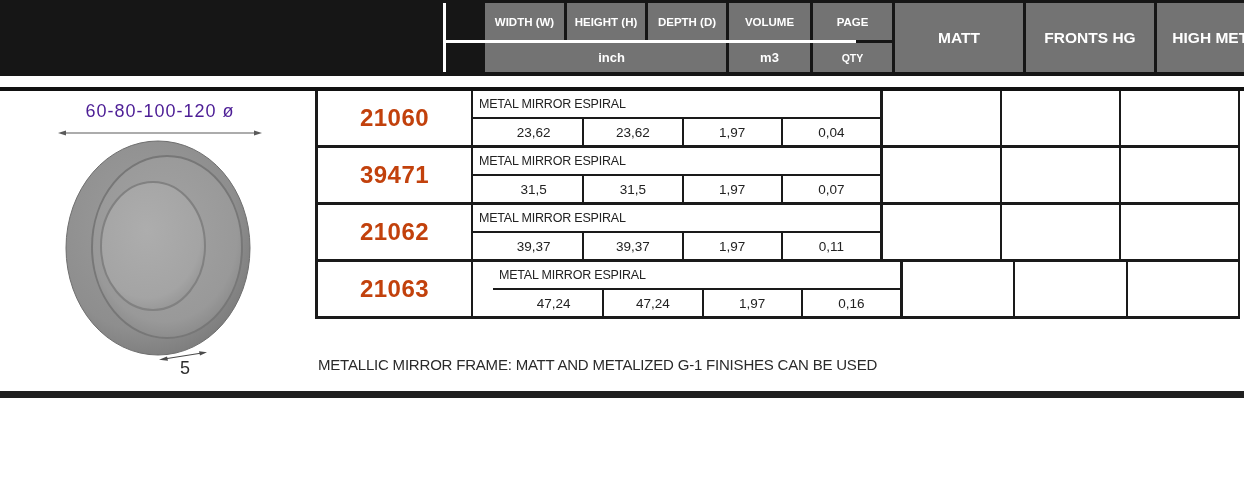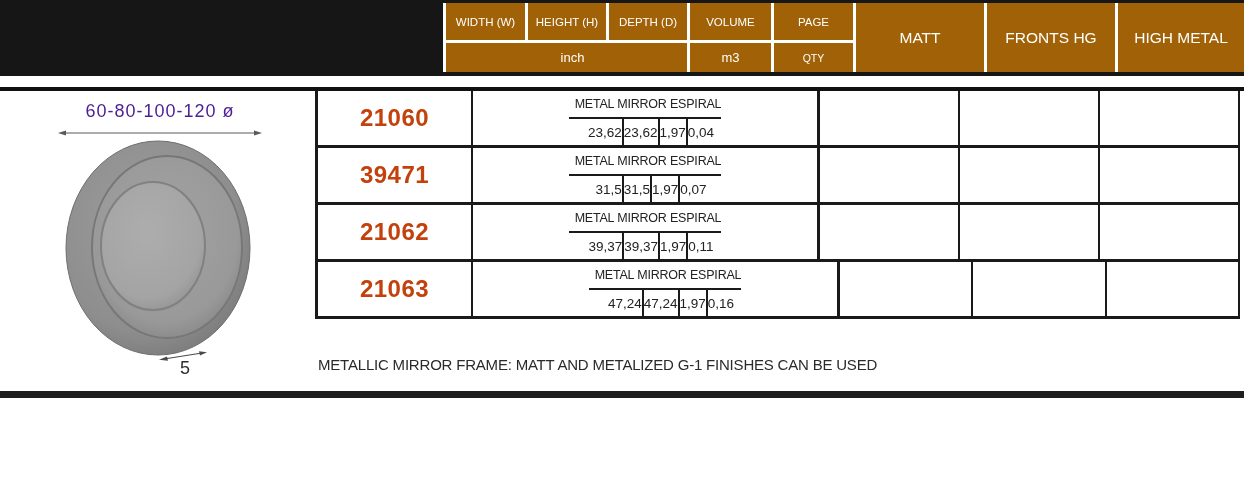--- a/index.html
+++ b/index.html
@@ -11,21 +11,21 @@
 
   
   .hdr {
     position:absolute; left:0; top:0; width:1244px; height:76px;
     background:#161616;
   }
   .hdr .vsep { position:absolute; top:3px; height:69px; width:3px; background:#ffffff; }
   .hdr .hsep { position:absolute; left:443px; top:40px; width:413px; height:3px; background:#ffffff; }
   .hdr .cell {
     position:absolute; display:flex; align-items:center; justify-content:center;
-    color:#ffffff; font-weight:normal; text-align:center; background:#a16207;
+    color:#ffffff; font-weight:bold; text-align:center; background:#737373;margin-left:39px;
   }
   .c-width  { left:446px; top:3px;  width:79px;  height:37px; font-size:11.5px; }
   .c-height { left:528px; top:3px;  width:78px;  height:37px; font-size:11.5px; }
   .c-depth  { left:609px; top:3px;  width:78px;  height:37px; font-size:11.5px; }
   .c-volume { left:690px; top:3px;  width:81px;  height:37px; font-size:11.5px; }
   .c-page   { left:774px; top:3px;  width:79px;  height:37px; font-size:11.5px; }
   .c-inch   { left:446px; top:43px; width:241px; height:29px; font-size:13px;padding-left:12px; }
   .c-m3     { left:690px; top:43px; width:81px;  height:29px; font-size:13px; }
   .c-qty    { left:774px; top:43px; width:79px;  height:29px; font-size:10.5px; }
   .c-matt   { left:856px; top:3px;  width:128px; height:69px; font-size:15.5px; }
@@ -54,21 +54,21 @@
     position:absolute; left:315px; top:91px; width:925px;
     border-left:3px solid #1a1a1a; border-right:2px solid #1a1a1a;
     background:#ffffff;
   }
   .t-row { display:flex; height:57px; border-bottom:3px solid #1a1a1a; }
   .code-cell {
     width:155px; border-right:2px solid #1a1a1a;
     display:flex; align-items:center; justify-content:center;
     font-size:24px; font-weight:bold; letter-spacing:0.5px; color:#c2410c;
   }
-  .mid-cell { width:347px; border-right:3px solid #1a1a1a; display:flex; flex-direction:column;align-items:center; }
+  .mid-cell { width:410px; border-right:3px solid #1a1a1a; display:flex; flex-direction:column; }
   .name-cell {
     height:28px; border-bottom:2px solid #1a1a1a;
     display:flex; align-items:center; padding-left:6px;
     font-size:12.5px; letter-spacing:-0.2px; color:#222222;
   }
   .nums { flex:1; display:flex;margin-left:12px; }
   .num-cell {
     flex:1; border-right:2px solid #1a1a1a;
     display:flex; align-items:center; justify-content:center;
     font-size:13.5px; color:#222222;

